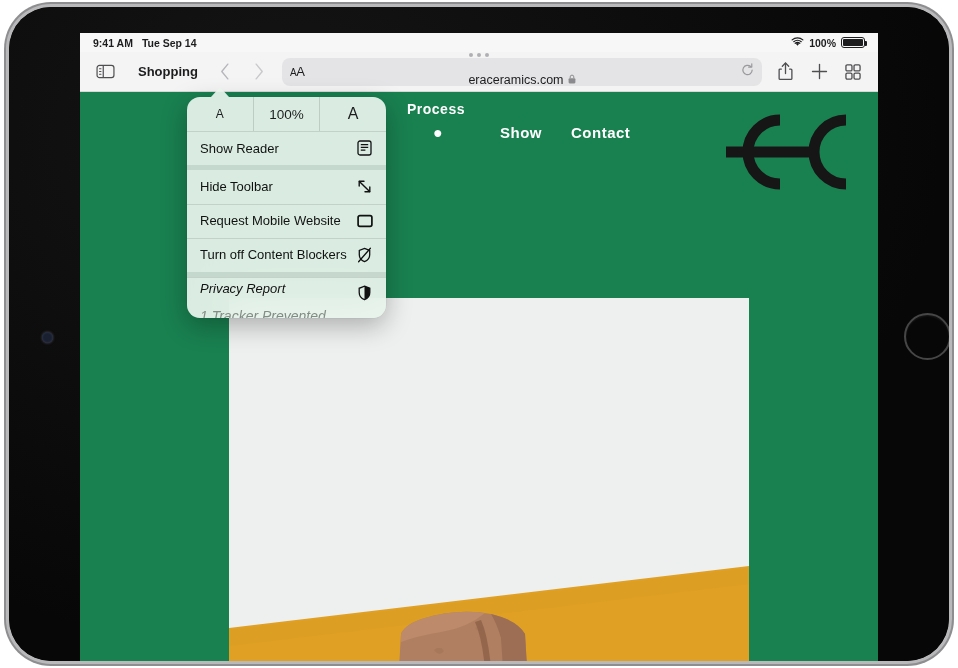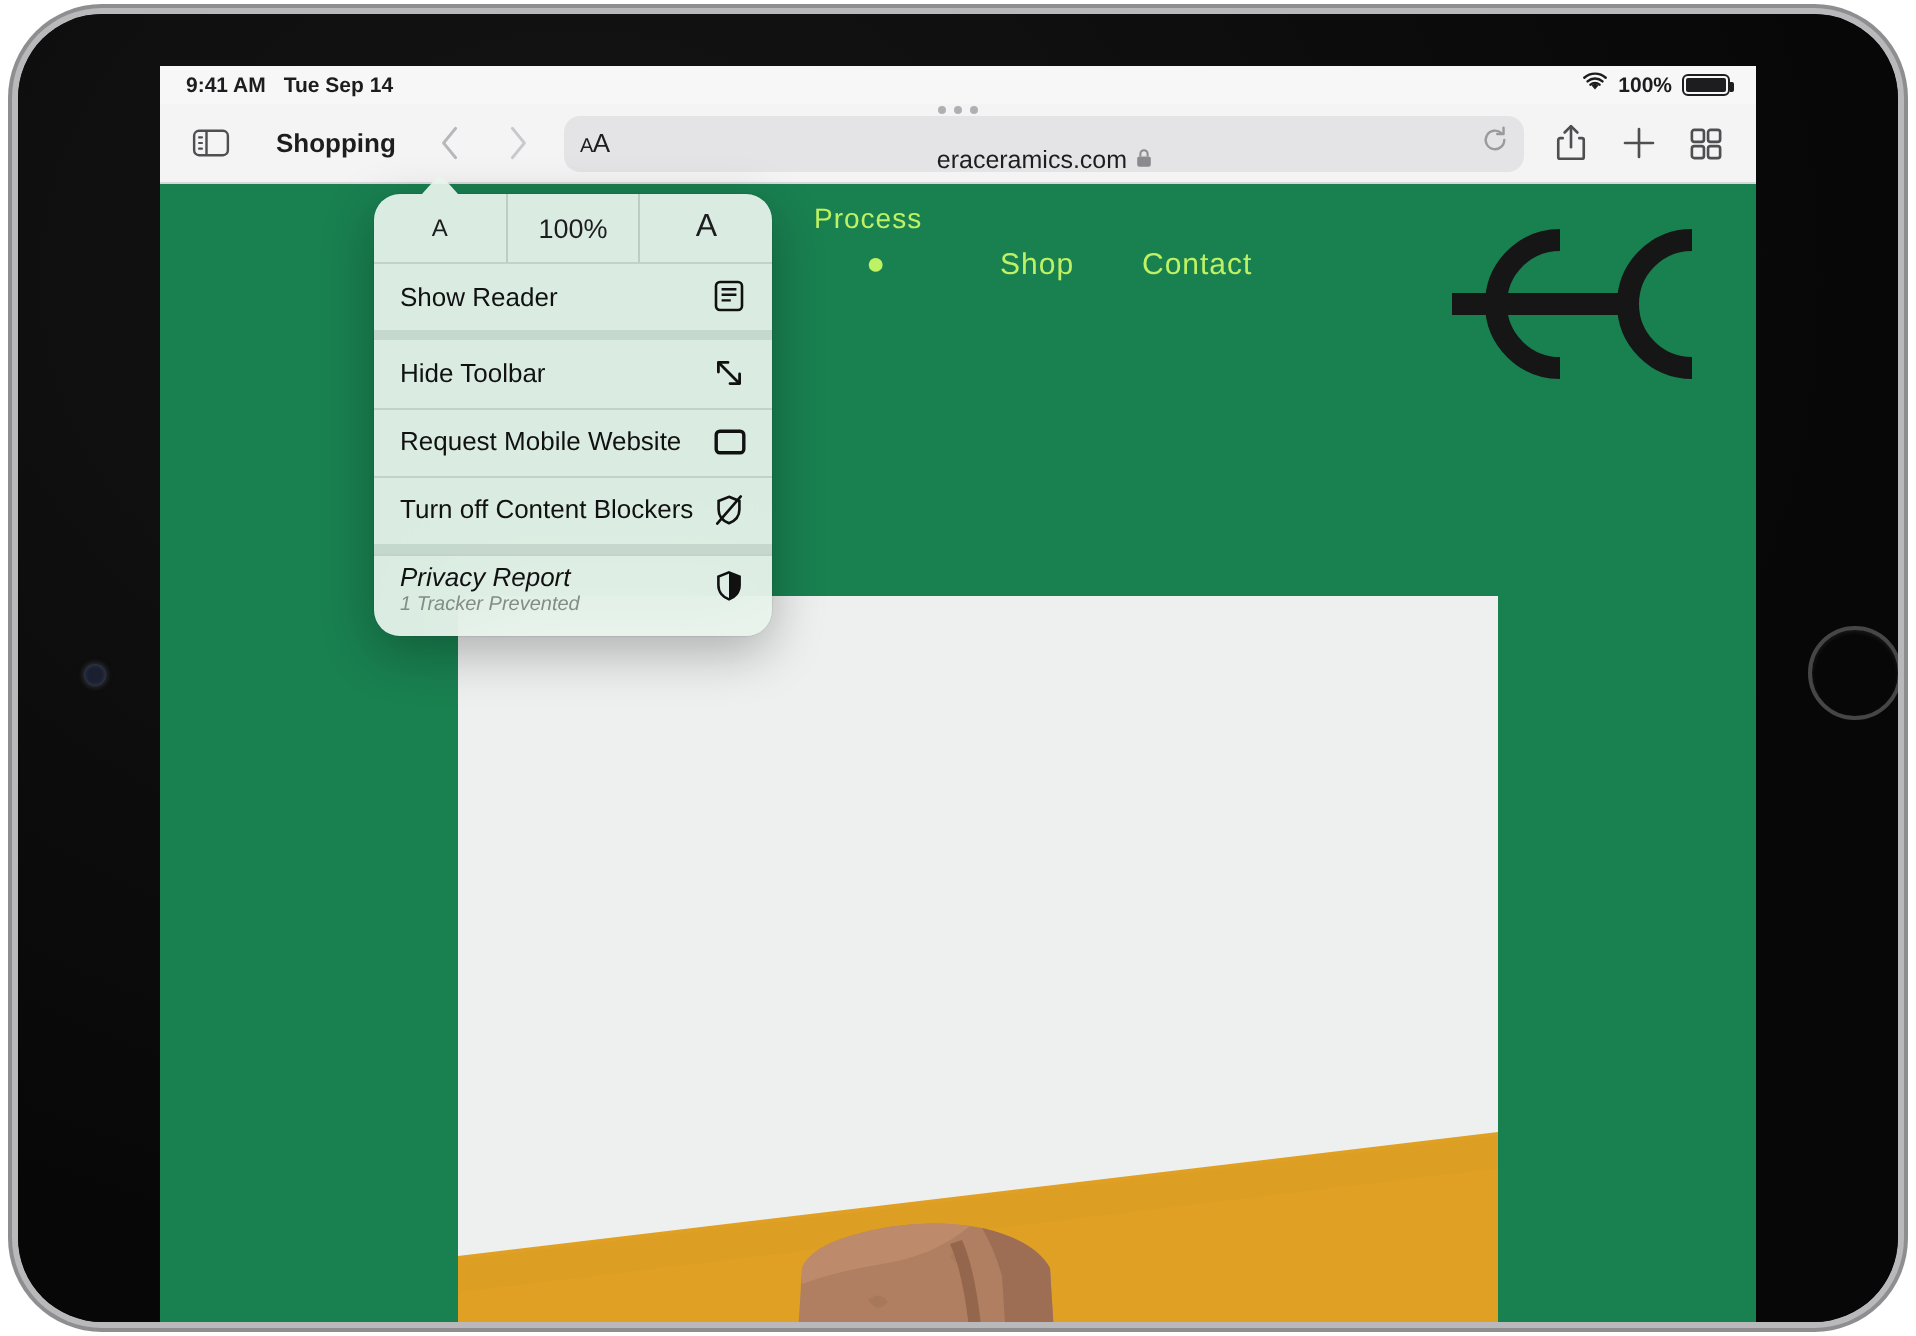--- a/index.html
+++ b/index.html
@@ -103,21 +103,21 @@
     display: flex; gap: 4px; z-index: 5;
   }
   #multitask-dots span { width: 4px; height: 4px; border-radius: 50%; background: #b0b0b4; }
 
   
   #page { position: absolute; left: 0; top: 59px; right: 0; bottom: 0; background: #198050; overflow: hidden; }
   #nav-row {
     position: absolute; left: 0; top: 0; width: 100%; height: 84px;
   }
   .nav-link {
-    position: absolute; color: #bef264; font-weight: normal; letter-spacing: 0.5px;
+    position: absolute; color: #ffffff; font-weight: bold; letter-spacing: 0.5px;
   }
   #nav-process { left: 327px; top: 9px; font-size: 14px; }
   #nav-bullet  { left: 353px; top: 32px; font-size: 16px; }
   #nav-shop    { left: 420px; top: 32px; font-size: 15px; }
   #nav-contact { left: 491px; top: 32px; font-size: 15px; }
   #logo { position: absolute; left: 638px; top: 20px; width: 150px; height: 80px; }
 
   #hero-card {
     position: absolute; left: 149px; top: 206px; width: 520px; height: 402px;
     background: #eef0ef; overflow: hidden;
@@ -151,21 +151,21 @@
   #ts-value { font-size: 13.5px; color: #6a7a70; }
   #ts-large { font-size: 16px; }
   .menu-sep { height: 5px; background: rgba(150,170,158,0.3); }
   .menu-line { height: 0.5px; background: rgba(0,0,0,0.11); margin-left: 0; }
   .menu-item {
     height: 33.5px; display: flex; align-items: center;
     padding: 0 13px; color: #111; font-size: 13px;
   }
   .menu-item.tall { height: 41px; align-items: flex-start; padding-top: 4px; }
   .mi-text { flex: 1; }
-  .mi-sub { font-size: 10px; color: #828d86; margin-top: 1px; }
+  .mi-sub { font-size: 14px; color: #828d86; margin-top: 12px; }
   .mi-icon { width: 17px; height: 17px; display: flex; align-items: center; justify-content: center; color: #111; flex: none; }
   .mi-col { display: flex; flex-direction: column; flex: 1; font-style: italic; }
 </style>
 </head>
 <body>
 
 <div id="device">
   <div id="bezel-inner"></div>
   <div id="camera-dot"></div>
   <div id="home-button"></div>
@@ -263,21 +263,21 @@
     <div id="multitask-dots">
       <span></span>
       <span></span>
       <span></span>
     </div>
 
     <div id="page">
       <div id="nav-row">
         <div class="nav-link" id="nav-process">Process</div>
         <div class="nav-link" id="nav-bullet">●</div>
-        <div class="nav-link" id="nav-shop">Shop</div>
+        <div class="nav-link" id="nav-shop">Show</div>
         <div class="nav-link" id="nav-contact">Contact</div>
 
         <div id="logo">
           <svg width="150" height="80" viewBox="0 0 150 80">
             <path d="M62 8 A32 32 0 0 0 62 72" fill="none" stroke="#161616" stroke-width="11"></path>
             <path d="M128 8 A32 32 0 0 0 128 72" fill="none" stroke="#161616" stroke-width="11"></path>
             <line x1="8" y1="40" x2="100" y2="40" stroke="#161616" stroke-width="11"></line>
           </svg>
         </div>
       </div>

